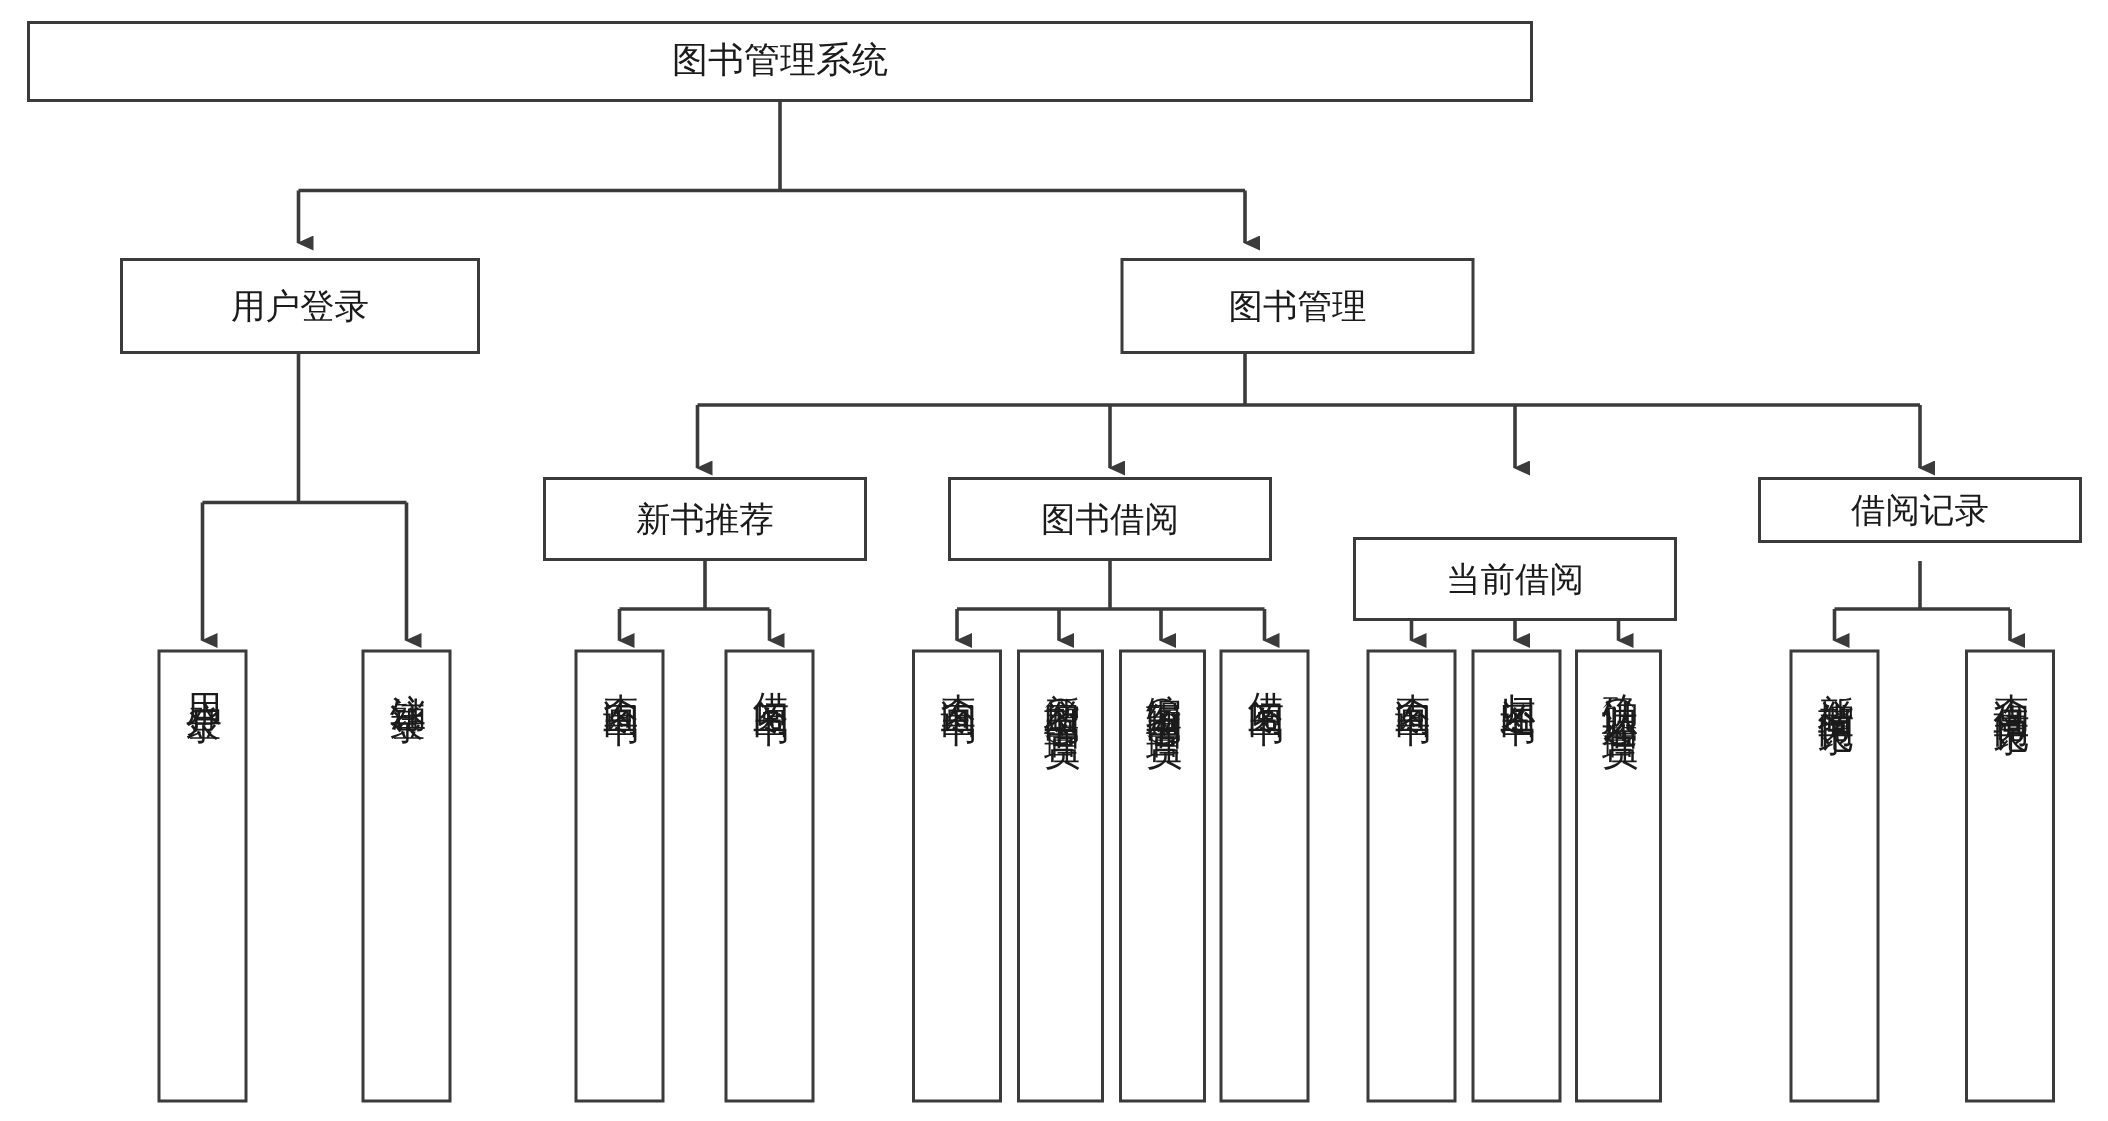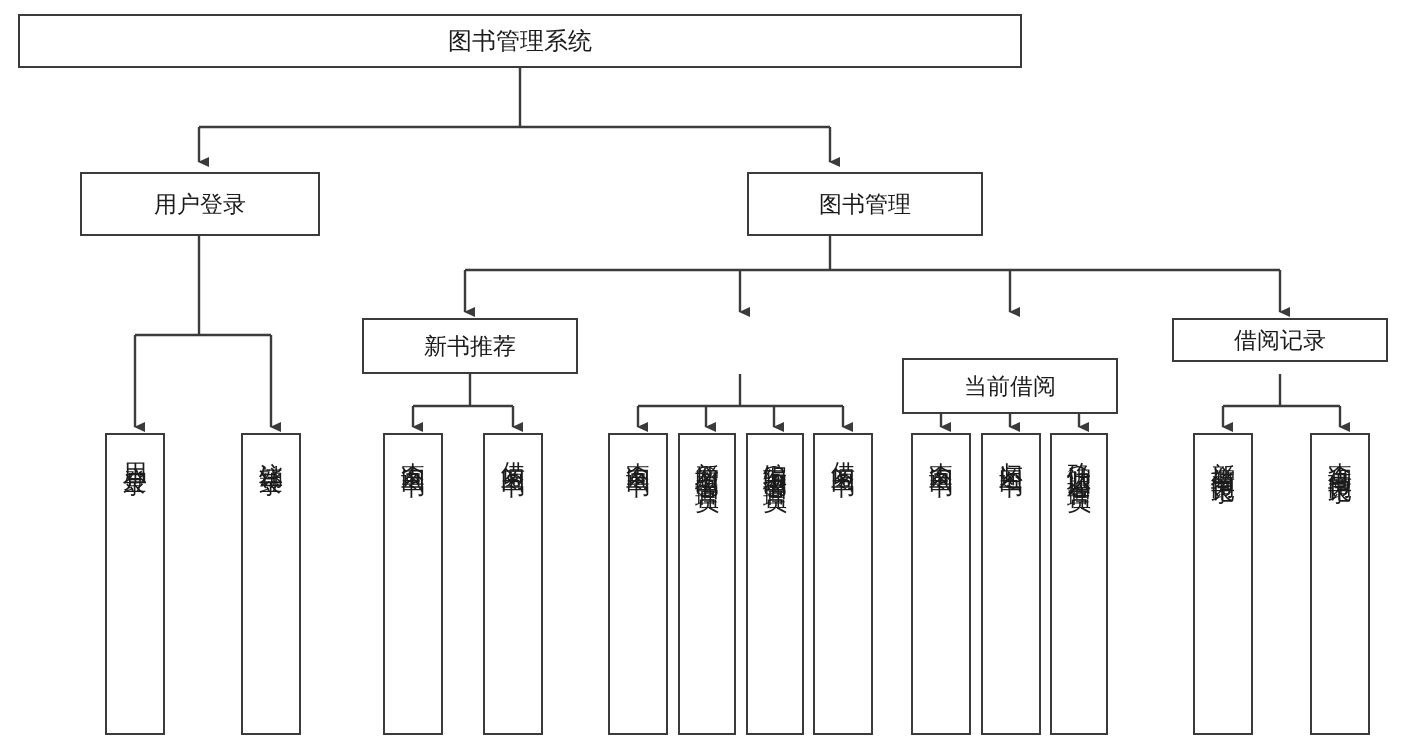--- a/index.html
+++ b/index.html
@@ -129,20 +129,23 @@
   </div>
 
   <div class="node h" style="left:747px;top:172px;width:236px;height:64px;">
     <span class="label">图书管理</span>
   </div>
 
   <div class="node h" style="left:362px;top:318px;width:216px;height:56px;">
     <span class="label">新书推荐</span>
   </div>
 
+  <div class="node h" style="left:632px;top:318px;width:216px;height:56px;">
+    <span class="label">图书借阅</span>
+  </div>
 
   <div class="node h" style="left:902px;top:318px;width:216px;height:56px;margin-top:40px;">
     <span class="label">当前借阅</span>
   </div>
 
   <div class="node h" style="left:1172px;top:318px;width:216px;height:44px;">
     <span class="label">借阅记录</span>
   </div>
 
   <div class="node v" style="left:105px;top:433px;width:60px;height:302px;">

